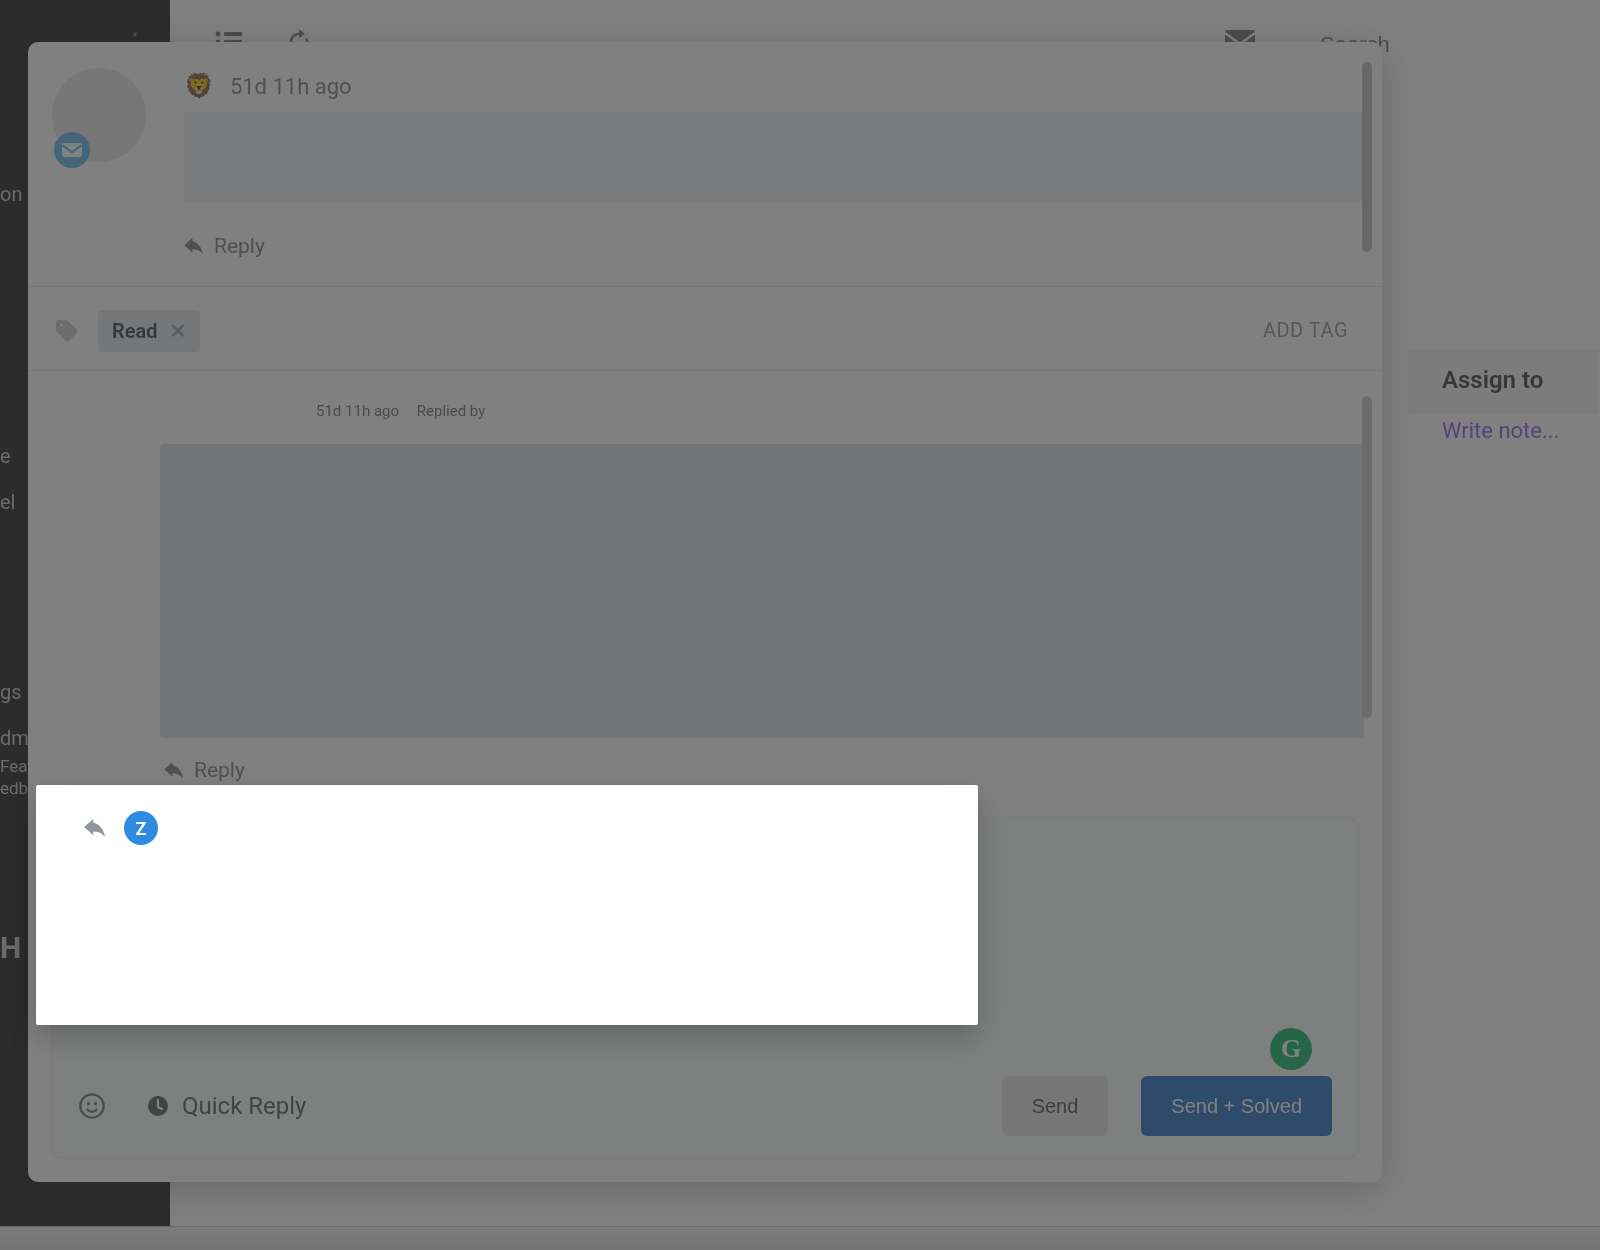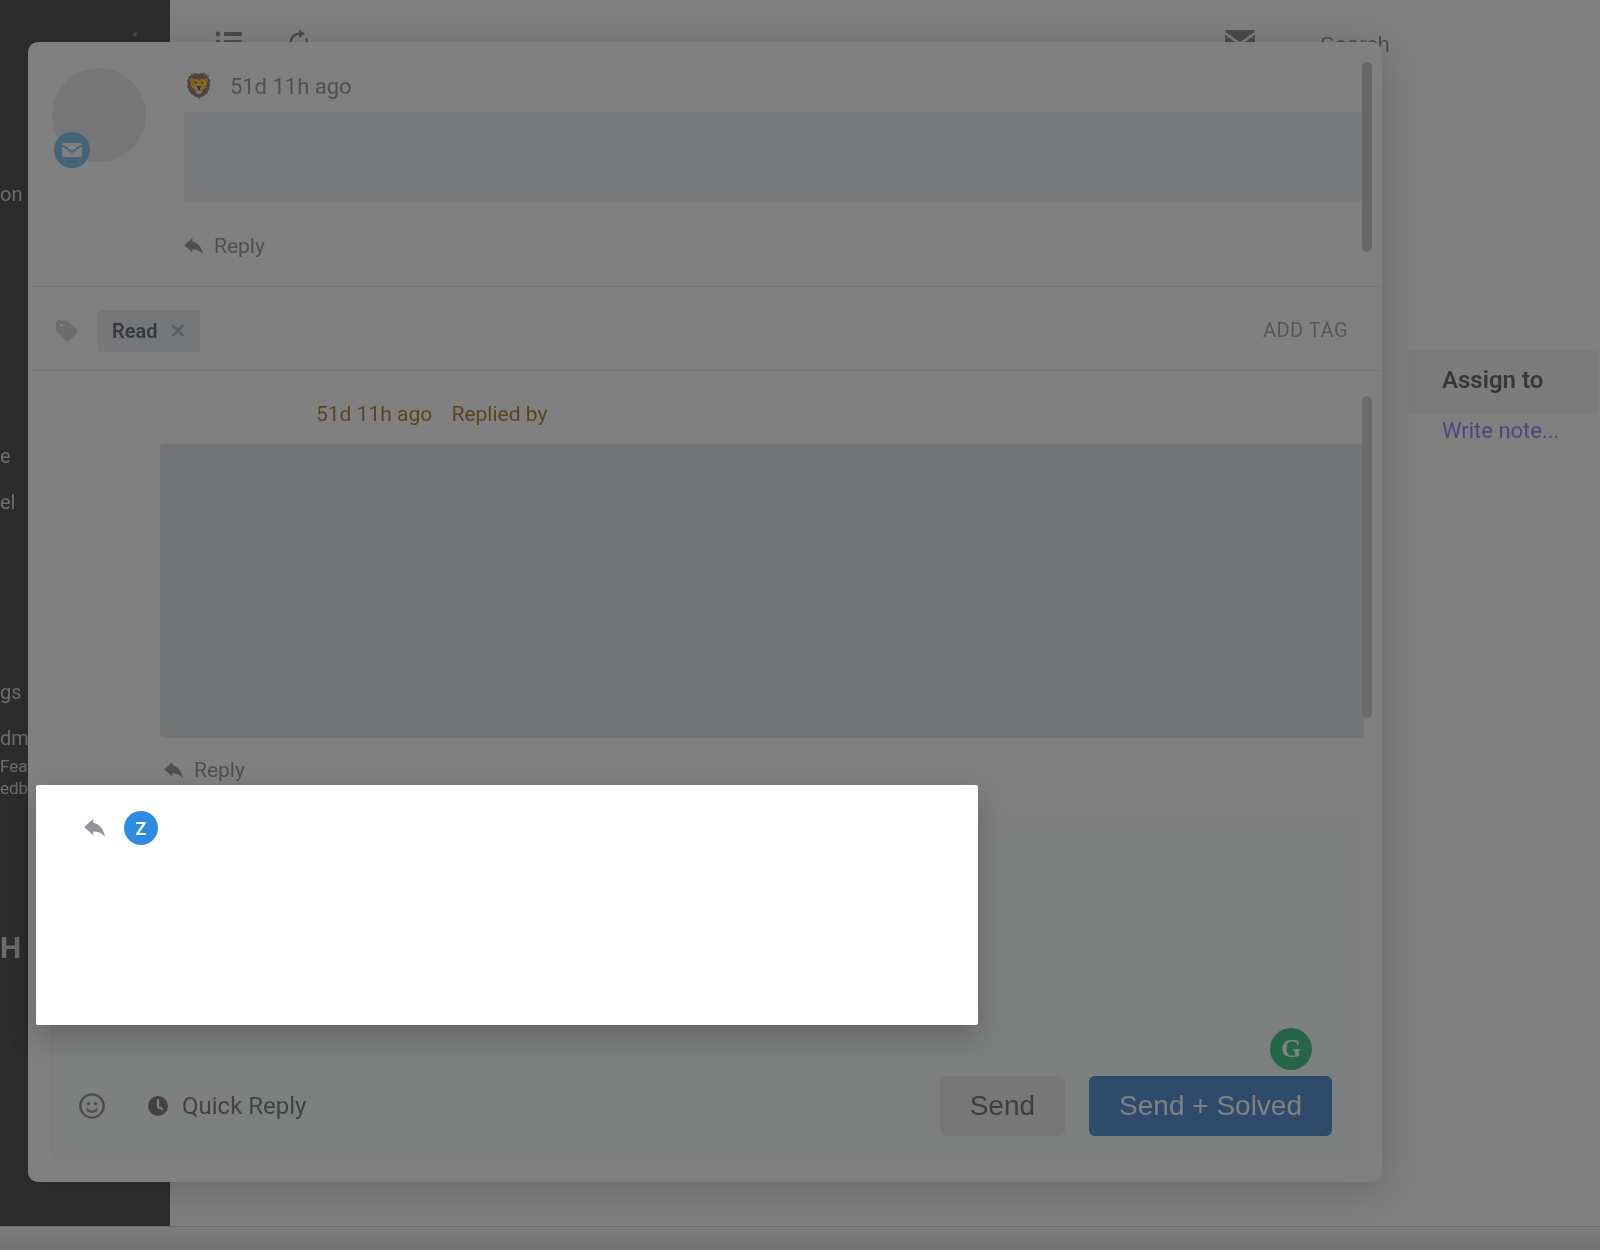--- a/index.html
+++ b/index.html
@@ -53,36 +53,36 @@
 
   
   .tagrow { position: absolute; top: 256px; left: 0; right: 0; height: 66px; }
   .tag-icon { position: absolute; top: 20px; left: 26px; }
   .tag-chip { position: absolute; top: 12px; left: 70px; background: #e5e7ea; border-radius: 4px; padding: 9px 14px; display:flex; align-items:flex-end; gap:12px; font-size: 20px; font-weight:600; color:#3e4347; }
   .tag-chip .x { color:#9fa5ab; font-weight:700; }
   .addtag { position: absolute; top: 20px; right: 34px; font-size: 20px; font-weight: 400; color:#8f959b; letter-spacing: 0.5px; }
 
   
   .msg2 { position: absolute; top: 330px; left: 0; right: 0; }
-  .msg2 .meta2 { position: absolute; top: 30px; left: 288px; font-size: 21px; color:#a16207; }
+  .msg2 .meta2 { position: absolute; top: 30px; left: 288px; font-size: 15px; color:#737373; }
   .msg2 .meta2 .rep { margin-left: 14px; }
   .msg2 .body2 { position: absolute; top: 72px; left: 132px; right: 18px; height: 294px; background: #dedfe1; border-radius: 4px; }
   .msg2 .reply2 { position: absolute; top: 386px; left: 136px; color:#7b8187; font-size:21px; display:flex; gap:10px; align-items:center; }
   .scroll2 { position: absolute; top: 354px; right: 10px; width: 10px; height: 322px; background:#c5c8cb; border-radius:5px; }
 
   
   .composer-card { position: absolute; top: 776px; left: 24px; right: 24px; height: 340px; background:#fafbfc; border-radius:10px; box-shadow: 0 0 0 1px #eceef0; }
   .grammarly { position:absolute; width:42px; height:42px; border-radius:50%; background:#17b76f; right:46px; top:210px; display:flex;align-items:center;justify-content:center; color:#fff; font-weight:700; font-size:26px; font-family: Georgia, serif; }
   .composer-footer { position:absolute; left:26px; right:26px; bottom:22px; display:flex; align-items:center; }
   .emoji-btn { font-size:28px; color:#72787d; margin-right:40px; }
   .quick { display:flex; align-items:center; gap:12px; color:#585e63; font-size:24px; }
   .spacer { flex:1; }
-  .btn { height:60px; padding:0 30px; border-radius:6px; font-size:28px; display:flex; align-items:center; border:none; cursor:pointer; }
+  .btn { height:60px; padding:0 30px; border-radius:6px; font-size:20px; display:flex; align-items:center; border:none; cursor:pointer; }
   .btn.send { background:#e6e8ea; color:#4b5156; margin-right:24px; }
-  .btn.solve { background:#2874c7; color:#fff; }
+  .btn.solve { background:#2874c7; color:#fff;margin-left:9px; }
 
   
   .highlight-wrap {
     position:absolute; top:785px; left:36px; width:942px; height:240px;
     background:#fff; z-index: 5; 
     box-shadow: 0 12px 30px rgba(0,0,0,0.22);
     border-radius: 2px;
     padding: 26px 30px 20px 48px;
   }
   .hw-top { display:flex; align-items:center; gap:18px; margin-bottom: 22px; }

